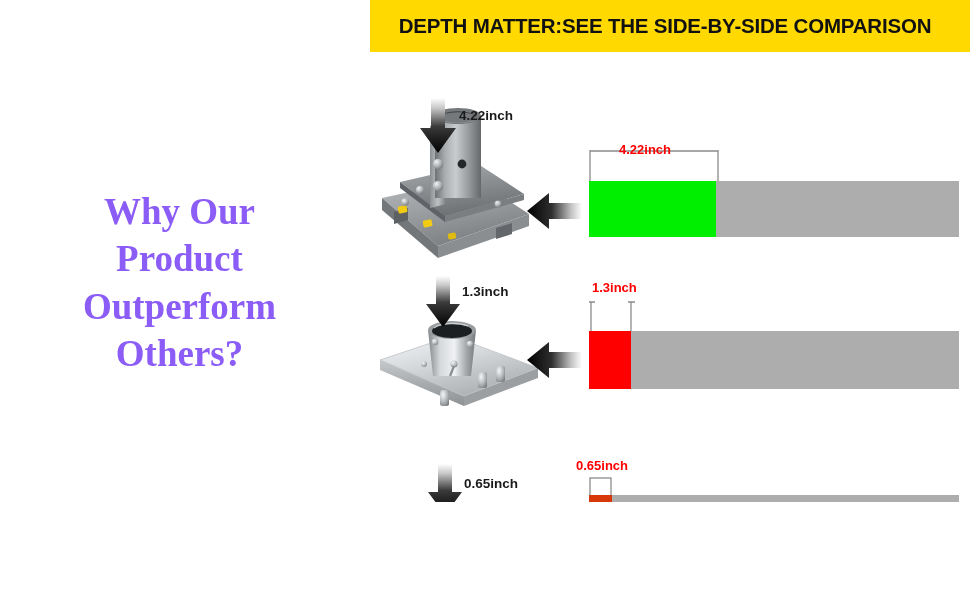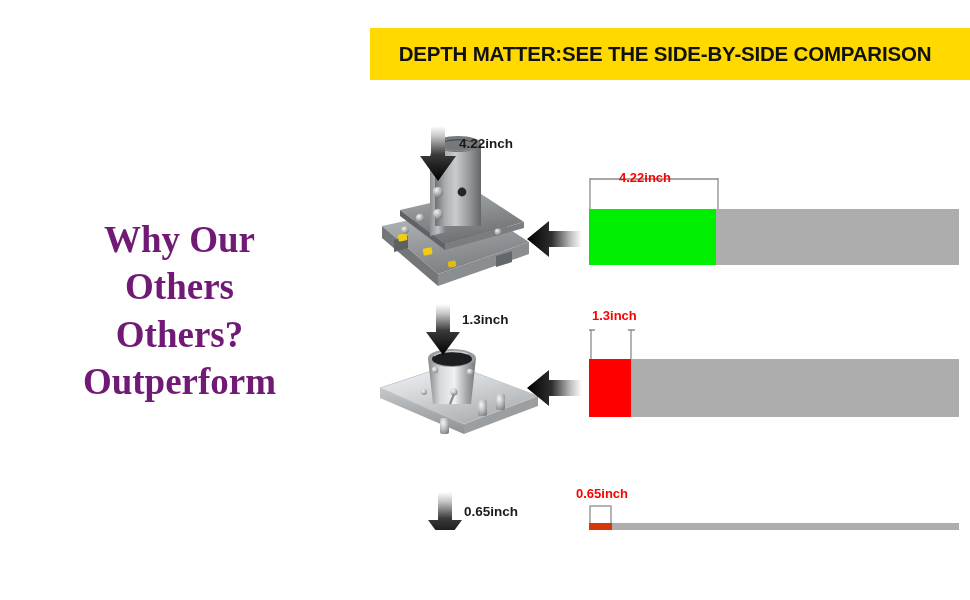--- a/index.html
+++ b/index.html
@@ -10,21 +10,20 @@
   }
   body {
     font-family: "Liberation Sans", sans-serif;
   }
   #page {
     position: relative;
     width: 970px;
     height: 502px;
     background: #ffffff;
     overflow: hidden;
-    margin-top: 28px;
   }
 
   
   #banner {
     position: absolute;
     left: 370px;
     top: 0px;
     width: 600px;
     height: 52px;
     background: #FFD900;
@@ -50,21 +49,21 @@
   #left-headline {
     position: absolute;
     left: 52px;
     top: 188px;
     width: 255px;
     text-align: center;
     font-family: "Liberation Serif", serif;
     font-weight: bold;
     font-size: 37px;
     line-height: 1.28;
-    color: #701a75;
+    color: #8b5cf6;
   }
   #left-headline .ln { display: block; white-space: nowrap; }
 
   
   .row { position: absolute; left: 0; width: 970px; }
   #row-0 { top: 86px;  height: 180px; }
   #row-1 { top: 268px; height: 145px; }
   #row-2 { top: 452px; height: 125px; }
 
   
@@ -111,23 +110,23 @@
 <body>
 
 <div id="page">
 
   <div id="banner">
     <div id="banner-text">DEPTH MATTER:SEE THE SIDE-BY-SIDE COMPARISON</div>
   </div>
 
   <div id="left-headline">
     <span class="ln">Why Our</span>
-    <span class="ln">Others</span>
+    <span class="ln">Product</span>
+    <span class="ln">Outperform</span>
     <span class="ln">Others?</span>
-    <span class="ln">Outperform</span>
   </div>
 
   <div class="row" id="row-0">
 
     <div class="photo">
       <svg width="155" height="180" viewBox="0 0 155 180">
         <defs>
           <linearGradient id="g1tube" x1="0" y1="0" x2="1" y2="0">
             <stop offset="0" stop-color="#6E7174"></stop>
             <stop offset="0.22" stop-color="#ABAEB1"></stop>

